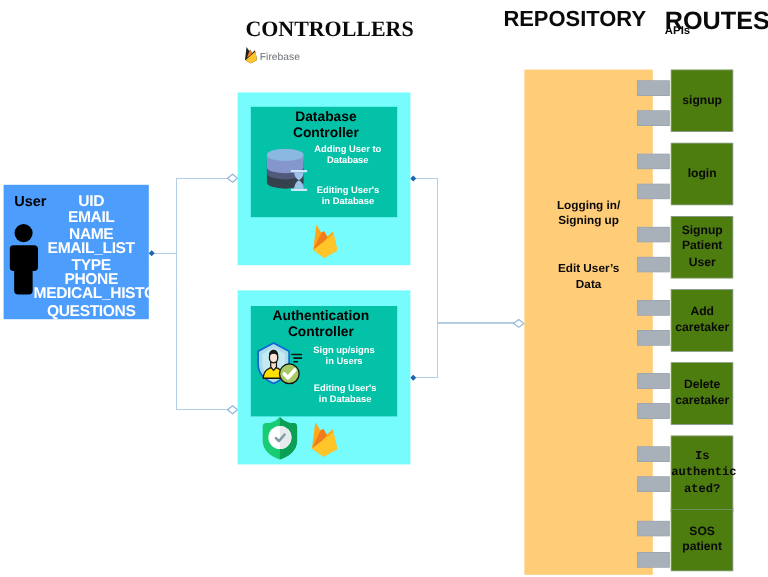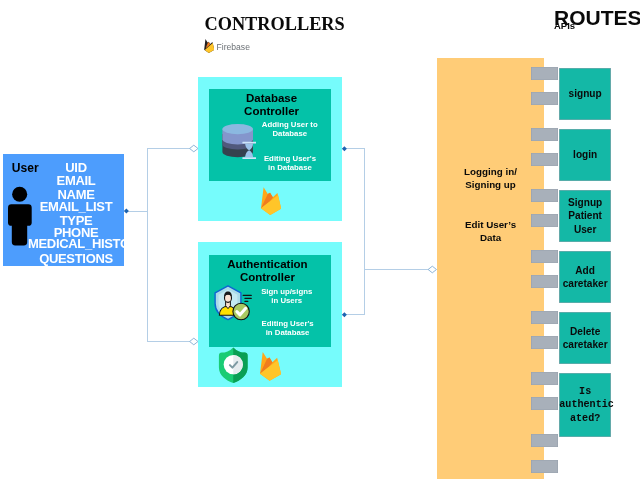--- a/index.html
+++ b/index.html
@@ -24,21 +24,21 @@
   .ctrl-note{position:absolute;text-align:center;font-size:7.8px;font-weight:bold;color:#ffffff;
              line-height:9.0px;white-space:pre-line;}
 
   
   #repo-box{position:absolute;left:437px;top:58px;width:107px;height:421px;background:#ffcc77;}
   .repo-label{position:absolute;left:437px;width:107px;text-align:center;font-size:9.8px;
               font-weight:bold;color:#0a0a0a;line-height:12.9px;white-space:pre-line;}
 
   
   .route-tab{position:absolute;left:530.6px;width:27.7px;height:13.3px;background:#a8b0ba;box-shadow:inset 0 0 0 0.6px #98a1ad;}
-  .route-box{position:absolute;left:559.3px;width:51.7px;background:#14b8a6;box-shadow:inset 0 0 0 0.6px #98a1ad;margin-top:10px;}
+  .route-box{position:absolute;left:559.3px;width:51.7px;background:#4d7c0f;box-shadow:inset 0 0 0 0.6px #98a1ad;}
   .route-label{position:absolute;left:0;width:51.7px;text-align:center;font-size:10.1px;font-weight:bold;
                color:#0a0a0a;line-height:13.4px;white-space:pre-line;top:50%;transform:translateY(-50%);}
 
   
   #conn{position:absolute;left:0;top:0;width:640px;height:481px;}
 
   
   #fb-label{position:absolute;left:216.5px;top:42.9px;font-size:8.6px;color:#6b7075;line-height:1;}
 </style>
 </head>
@@ -60,20 +60,21 @@
     <path d="M123.9 211 L126.4 208.5 L128.9 211 L126.4 213.5 Z" fill="#1f64b0"></path>
     <path d="M341.9 148.7 L344.4 146.2 L346.9 148.7 L344.4 151.2 Z" fill="#1f64b0"></path>
     <path d="M341.9 314.7 L344.4 312.2 L346.9 314.7 L344.4 317.2 Z" fill="#1f64b0"></path>
 
     <path d="M189.6 148.5 L193.8 145.2 L198 148.5 L193.8 151.8 Z" fill="#ffffff" stroke="#8fb6d8" stroke-width="1"></path>
     <path d="M189.6 341.5 L193.8 338.2 L198 341.5 L193.8 344.8 Z" fill="#ffffff" stroke="#8fb6d8" stroke-width="1"></path>
     <path d="M428.1 269.5 L432.3 266.2 L436.5 269.5 L432.3 272.8 Z" fill="#ffffff" stroke="#8fb6d8" stroke-width="1"></path>
   </svg>
 
   <div class="hdr" style="left:204.5px;top:15px;font-size:18.3px;font-family:Liberation Serif, serif;">CONTROLLERS</div>
+  <div class="hdr" style="left:419.5px;top:7px;font-size:18.3px;">REPOSITORY</div>
   <div class="hdr" style="left:554px;top:7px;font-size:21px;">ROUTES</div>
   <div class="hdr" style="left:554px;top:21.2px;font-size:9.5px;">APIs</div>
 
   <div class="abs" style="left:203.5px;top:39px;width:10.5px;height:14px;">
     <svg width="10.5" height="14" viewBox="0 0 256 351">
       <path fill="#231f20" d="M0 268 L33 2 L86 85 L115 70 L150 128 L208 73 L256 272 L117 351 Z"></path>
       <path fill="#f07c1e" d="M40 230 L90 100 L118 78 L152 132 L112 175 Z"></path>
       <path fill="#ffc529" d="M14 278 L216 100 L256 272 L117 351 Z"></path>
     </svg>
   </div>
@@ -210,14 +211,18 @@
     </div>
   <div class="route-box" style="top:302px;height:52px;">
     <div class="route-label">Delete
 caretaker</div>
     </div>
   <div class="route-box" style="top:363px;height:64px;font-family:Liberation Mono, monospace;">
     <div class="route-label">Is
 authentic
 ated?</div>
     </div>
+  <div class="route-box" style="top:424px;height:52px;">
+    <div class="route-label">SOS
+patient</div>
+    </div>
 
 </div>
 
 </body></html>

